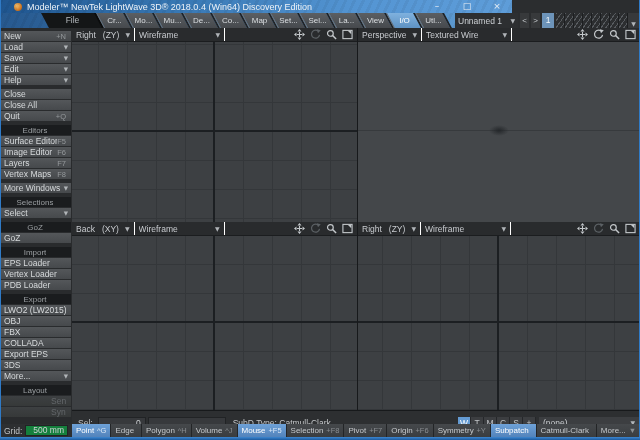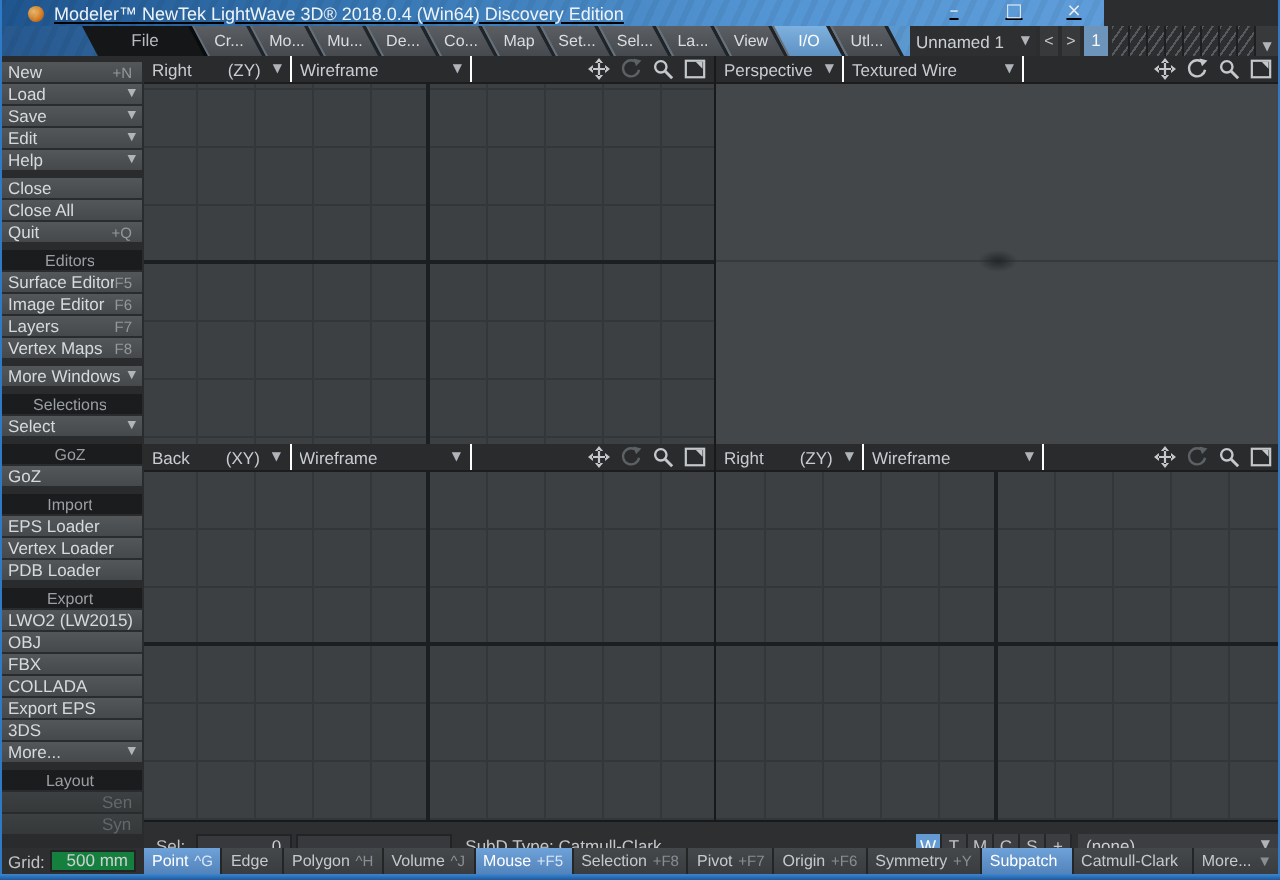--- a/index.html
+++ b/index.html
@@ -1,22 +1,22 @@
 <!DOCTYPE html>
 <html><head>
 <meta charset="utf-8">
 <style>
   html,body{margin:0;padding:0;background:#555;}
   #app{position:relative;width:640px;height:440px;overflow:hidden;background:#2b2d2f;
        font-family:"Liberation Sans",sans-serif;cursor:default;}
 
   
-  .titlebar{position:absolute;left:0;top:0;width:552px;height:13px;
+  .titlebar{position:absolute;left:0;top:0;width:512px;height:13px;
     background:linear-gradient(90deg,#1f558f,#3878b4 35%,#5495d3 70%,#5e9dd9);
-    display:flex;align-items:center;z-index:5;text-decoration:underline;}
+    display:flex;align-items:center;z-index:5;}
   .titlebar::after{content:"";position:absolute;inset:0;pointer-events:none;
     background:repeating-linear-gradient(115deg,rgba(0,0,0,.05) 0 3px,transparent 3px 8px);}
   .app-icon{width:8px;height:8px;border-radius:50%;margin:0 5px 0 14px;flex:none;
     background:radial-gradient(circle at 35% 35%,#f6c271,#cd7420 65%,#7d4510);}
   .title{font-size:9px;color:#eef3f8;white-space:nowrap;position:relative;z-index:1;}
   .win-controls{margin-left:auto;display:flex;align-items:center;z-index:1;}
   .winbtn{width:30px;text-align:center;font-size:9px;line-height:13px;color:#e9eef3;
     font-family:"DejaVu Sans",sans-serif;}
 
   
@@ -69,21 +69,21 @@
   
   .vp-grid{position:absolute;left:72px;top:28px;width:568px;height:382px;background:#17191b;
     display:grid;grid-template-columns:285px 282px;grid-template-rows:14px 180px 14px 174px;
     column-gap:1px;}
   .vp-header{background:#292b2d;display:flex;align-items:stretch;font-size:8.5px;
     color:#c9ccd0;border-bottom:1px solid #1b1d1f;box-sizing:border-box;}
   .vp-dd{display:flex;align-items:center;padding:0 4px;border-right:1px solid #ffffff;
     box-sizing:border-box;}
   .view-dd{min-width:58px;}
   .vp-view{white-space:nowrap;}
-  .vp-axis{margin-left:18px;white-space:nowrap;}
+  .vp-axis{margin-left:7px;white-space:nowrap;}
   .vp-dd .dd-arrow{margin-left:6px;}
   .shade-dd{width:90px;}
   .shade-dd .shade-text{flex:1;white-space:nowrap;overflow:hidden;}
   .vp-tools{margin-left:auto;display:flex;align-items:center;gap:5px;padding-right:4px;}
   .vp-icon{color:#c4c8cb;display:flex;}
   .vp-icon.dim{color:#5c6165;}
   .vp-body{position:relative;overflow:hidden;background-color:#3d4043;
     background-image:linear-gradient(#34373a 1px,transparent 1px),
                      linear-gradient(90deg,#34373a 1px,transparent 1px);
     background-size:29px 29px;}

